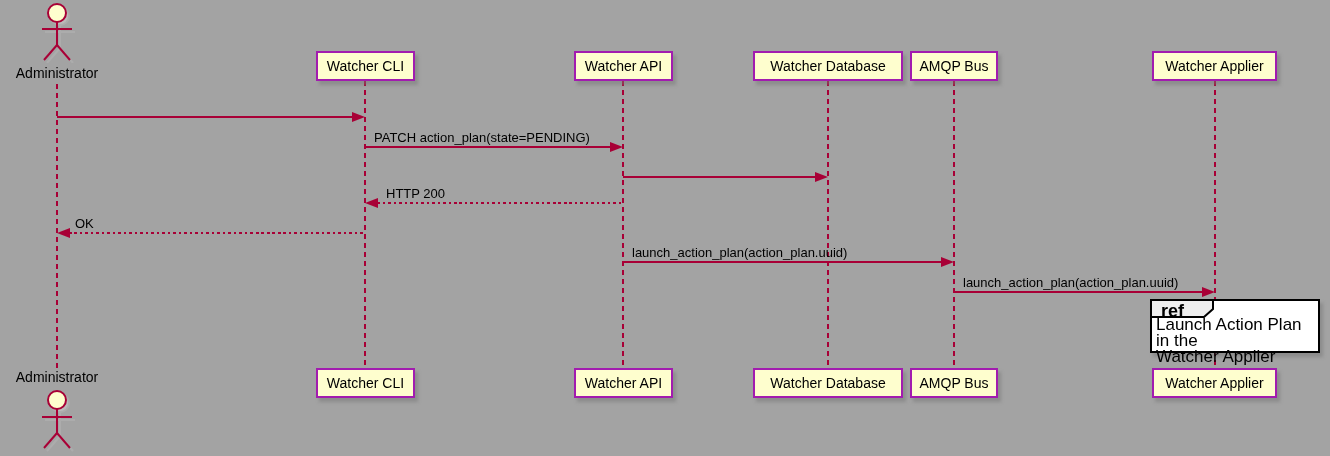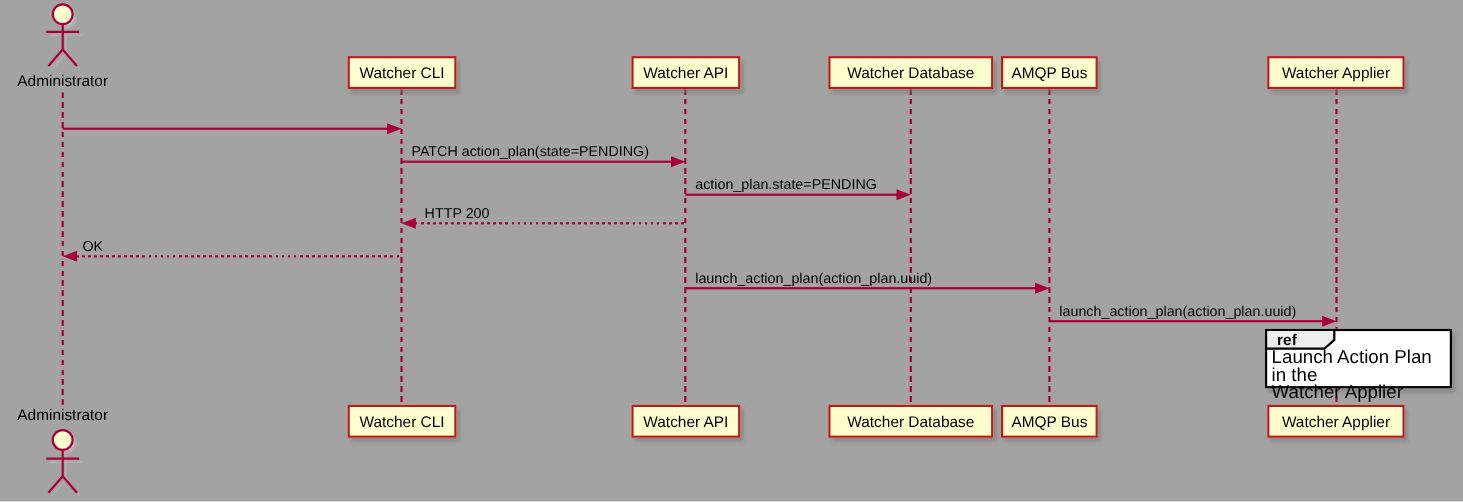--- a/index.html
+++ b/index.html
@@ -3,21 +3,21 @@
 <meta charset="utf-8">
 <style>
   html,body { margin:0; padding:0; background:#ffffff; }
   #canvas {
     position:relative; width:1330px; height:456px; background:#a3a3a3;
     font-family:Liberation Sans, sans-serif; color:#000;
     overflow:hidden;
   }
   .pbox {
     position:absolute; box-sizing:border-box; height:30px;
-    background:#FEFECE; border:2px solid #b91c1c;
+    background:#FEFECE; border:2px solid #a21caf;
     box-shadow:3px 4px 3px rgba(120,120,120,0.5);
     display:flex; align-items:center; justify-content:center;
     font-size:14px; white-space:nowrap; z-index:3;
   }
   .lifeline {
     position:absolute; width:2px; z-index:1;
     background:repeating-linear-gradient(180deg,#A80036 0 5px,transparent 5px 9px);
   }
   .mline-solid { position:absolute; height:1.7px; background:#A80036; z-index:2; }
   .mline-dotted {
@@ -40,21 +40,21 @@
     white-space:nowrap; z-index:3;
   }
   .actor-svg { position:absolute; z-index:3; }
   .refbox {
     position:absolute; left:1150px; top:299px; width:170px; height:54px;
     box-sizing:border-box; background:#ffffff; border:2px solid #000000;
     box-shadow:3px 4px 3px rgba(120,120,120,0.5); z-index:4;
   }
   .ref-tag-svg { position:absolute; left:-2px; top:-2px; }
   .ref-keyword {
-    position:absolute; left:9px; top:0px; font-size:14px; font-weight:bold;
+    position:absolute; left:9px; top:0px; font-size:18px; font-weight:bold;
     z-index:5;
   }
   .ref-body { position:absolute; left:4px; top:16px; font-size:17px; line-height:16px; }
 </style>
 </head>
 <body>
 
 <div id="canvas">
 
   <div class="lifeline" style="left:56px;  top:84px; height:284px;"></div>
@@ -98,21 +98,20 @@
       <span>Watcher Applier</span>
     </div>
 
   <div class="mline-solid" style="left:57px;top:116px;width:296px;"></div>
   <div class="ah-r" style="left:352px;top:112px;"></div>
 
   <div class="mtext" style="left:374px;top:130px;text-align:center;">PATCH action_plan(state=PENDING)</div>
   <div class="mline-solid" style="left:365px;top:146px;width:246px;"></div>
   <div class="ah-r" style="left:610px;top:142px;"></div>
 
-  <div class="mtext" style="left:632px;top:160px;">action_plan.state=PENDING</div>
   <div class="mline-solid" style="left:623px;top:176px;width:193px;"></div>
   <div class="ah-r" style="left:815px;top:172px;"></div>
 
   <div class="mtext" style="left:386px;top:186px;">HTTP 200</div>
   <div class="mline-dotted" style="left:377px;top:202px;width:246px;"></div>
   <div class="ah-l" style="left:365px;top:198px;"></div>
 
   <div class="mtext" style="left:75px;top:216px;">OK</div>
   <div class="mline-dotted" style="left:69px;top:232px;width:296px;"></div>
   <div class="ah-l" style="left:57px;top:228px;"></div>

